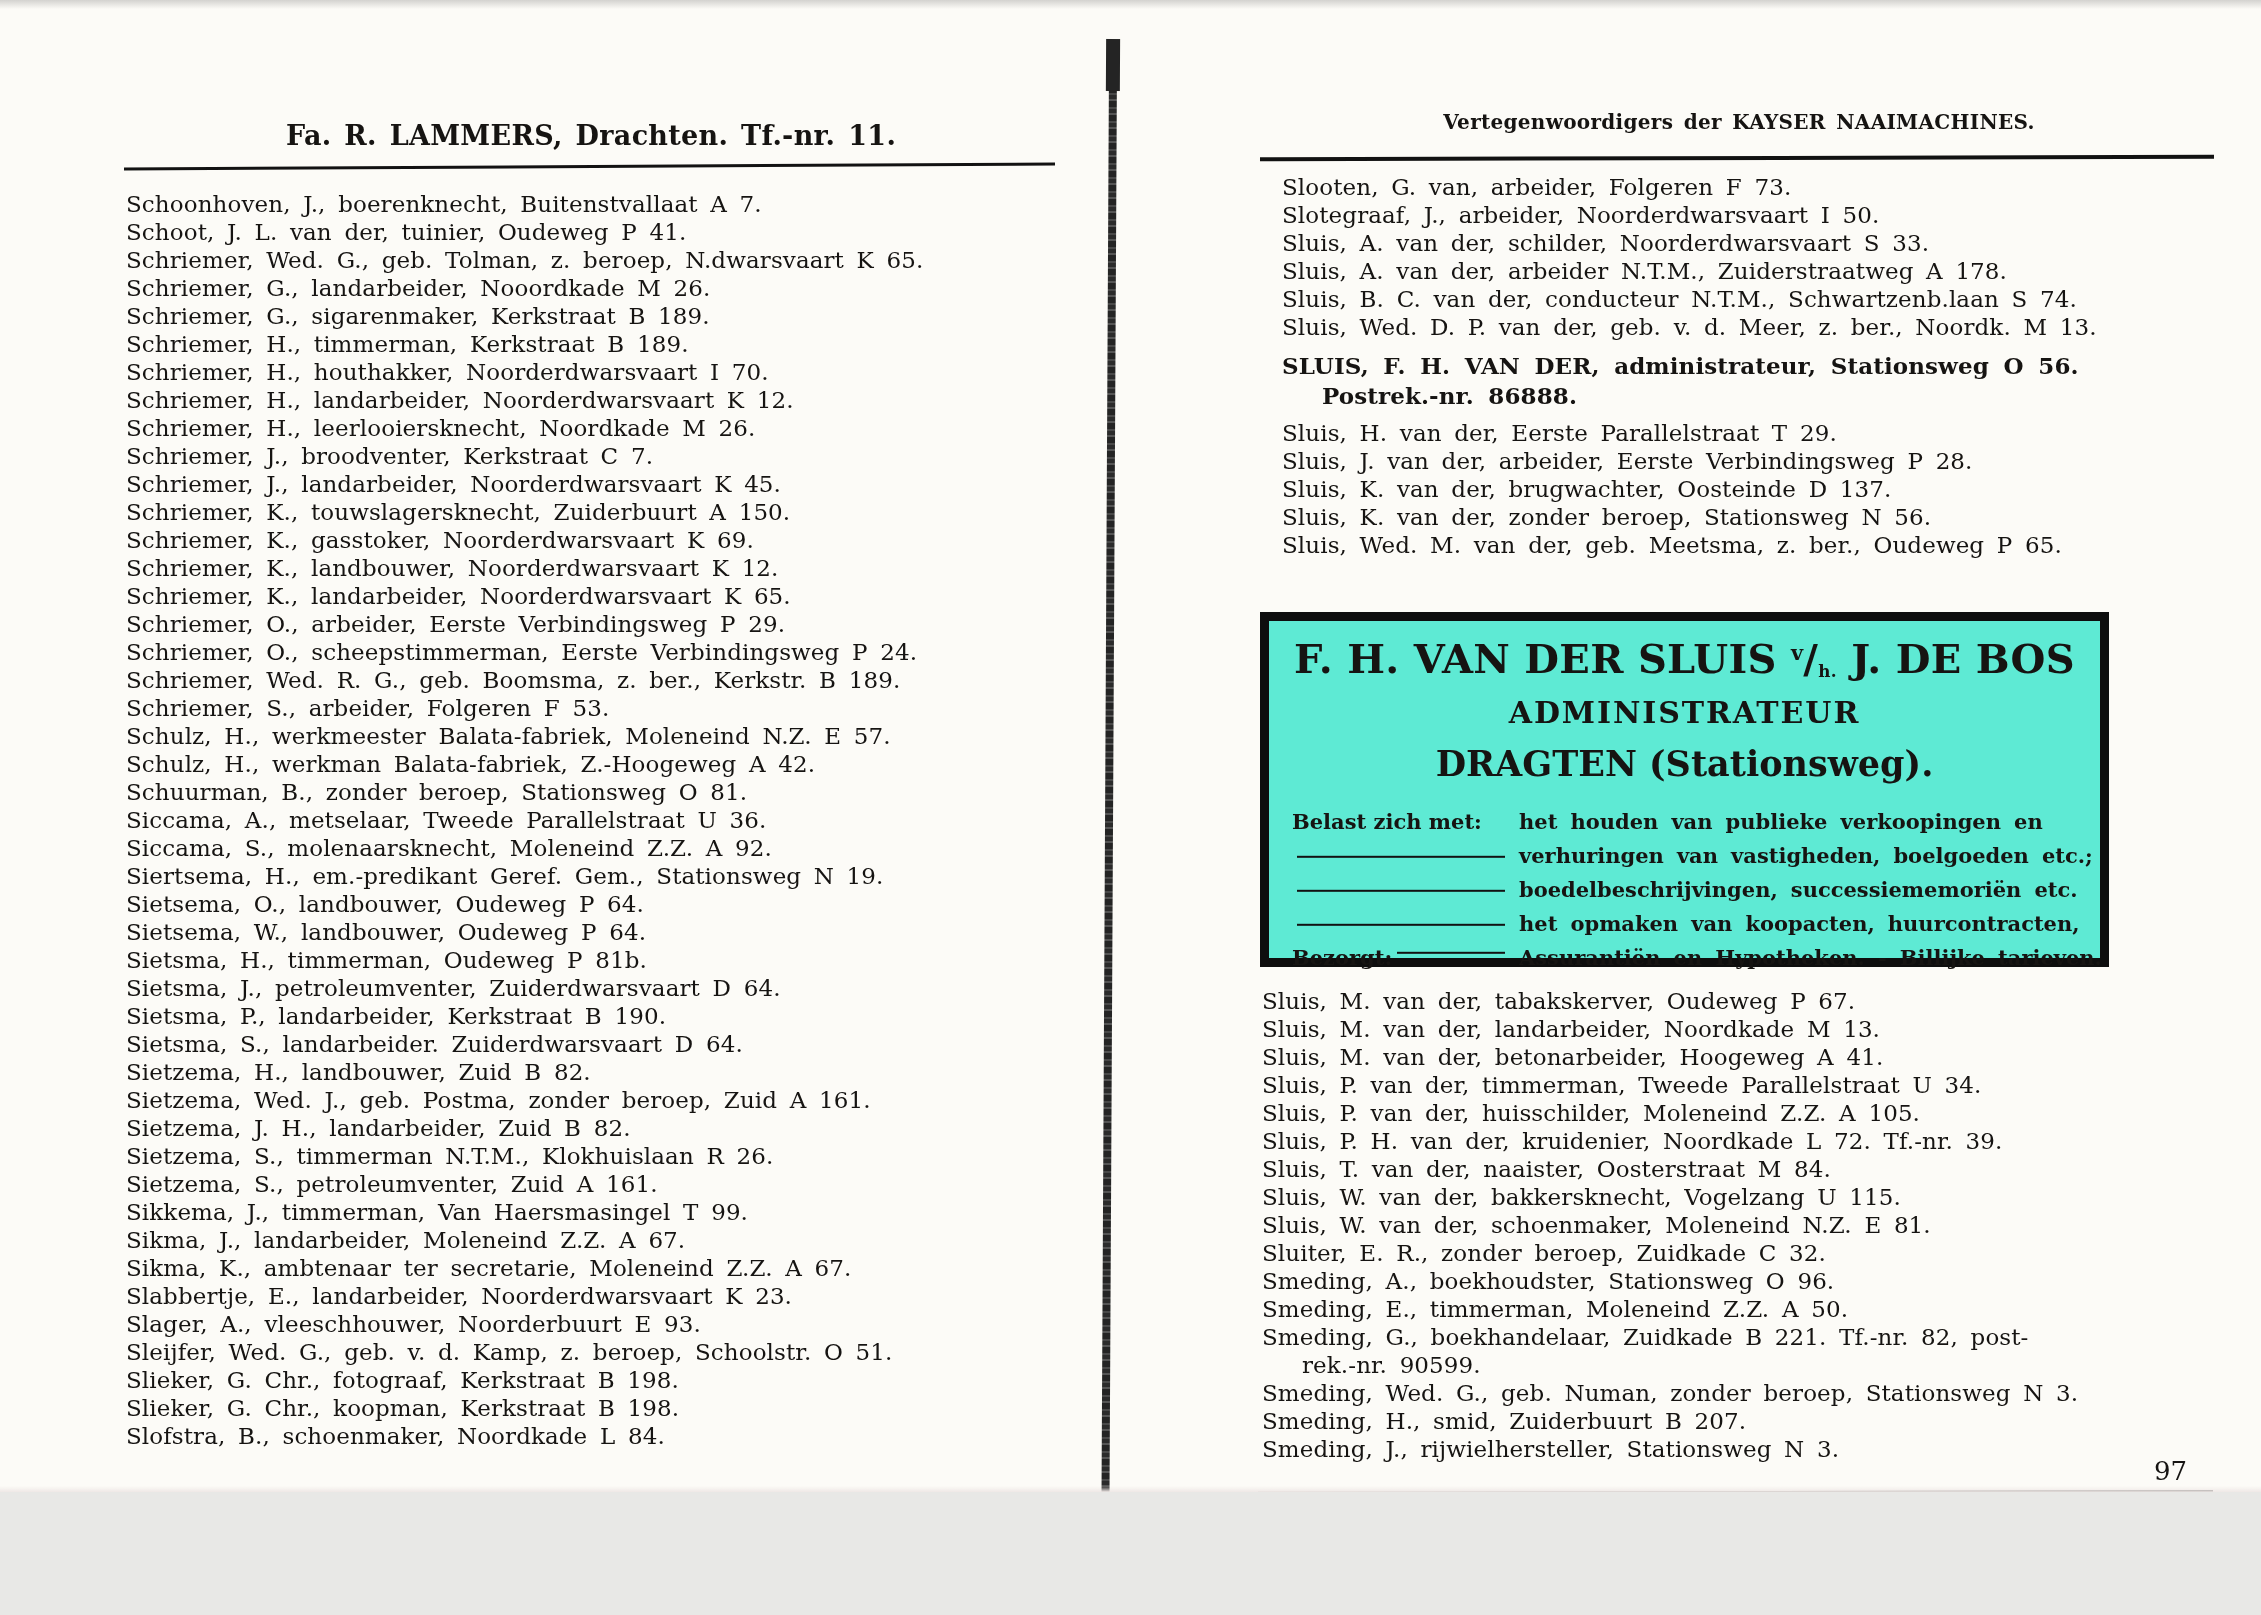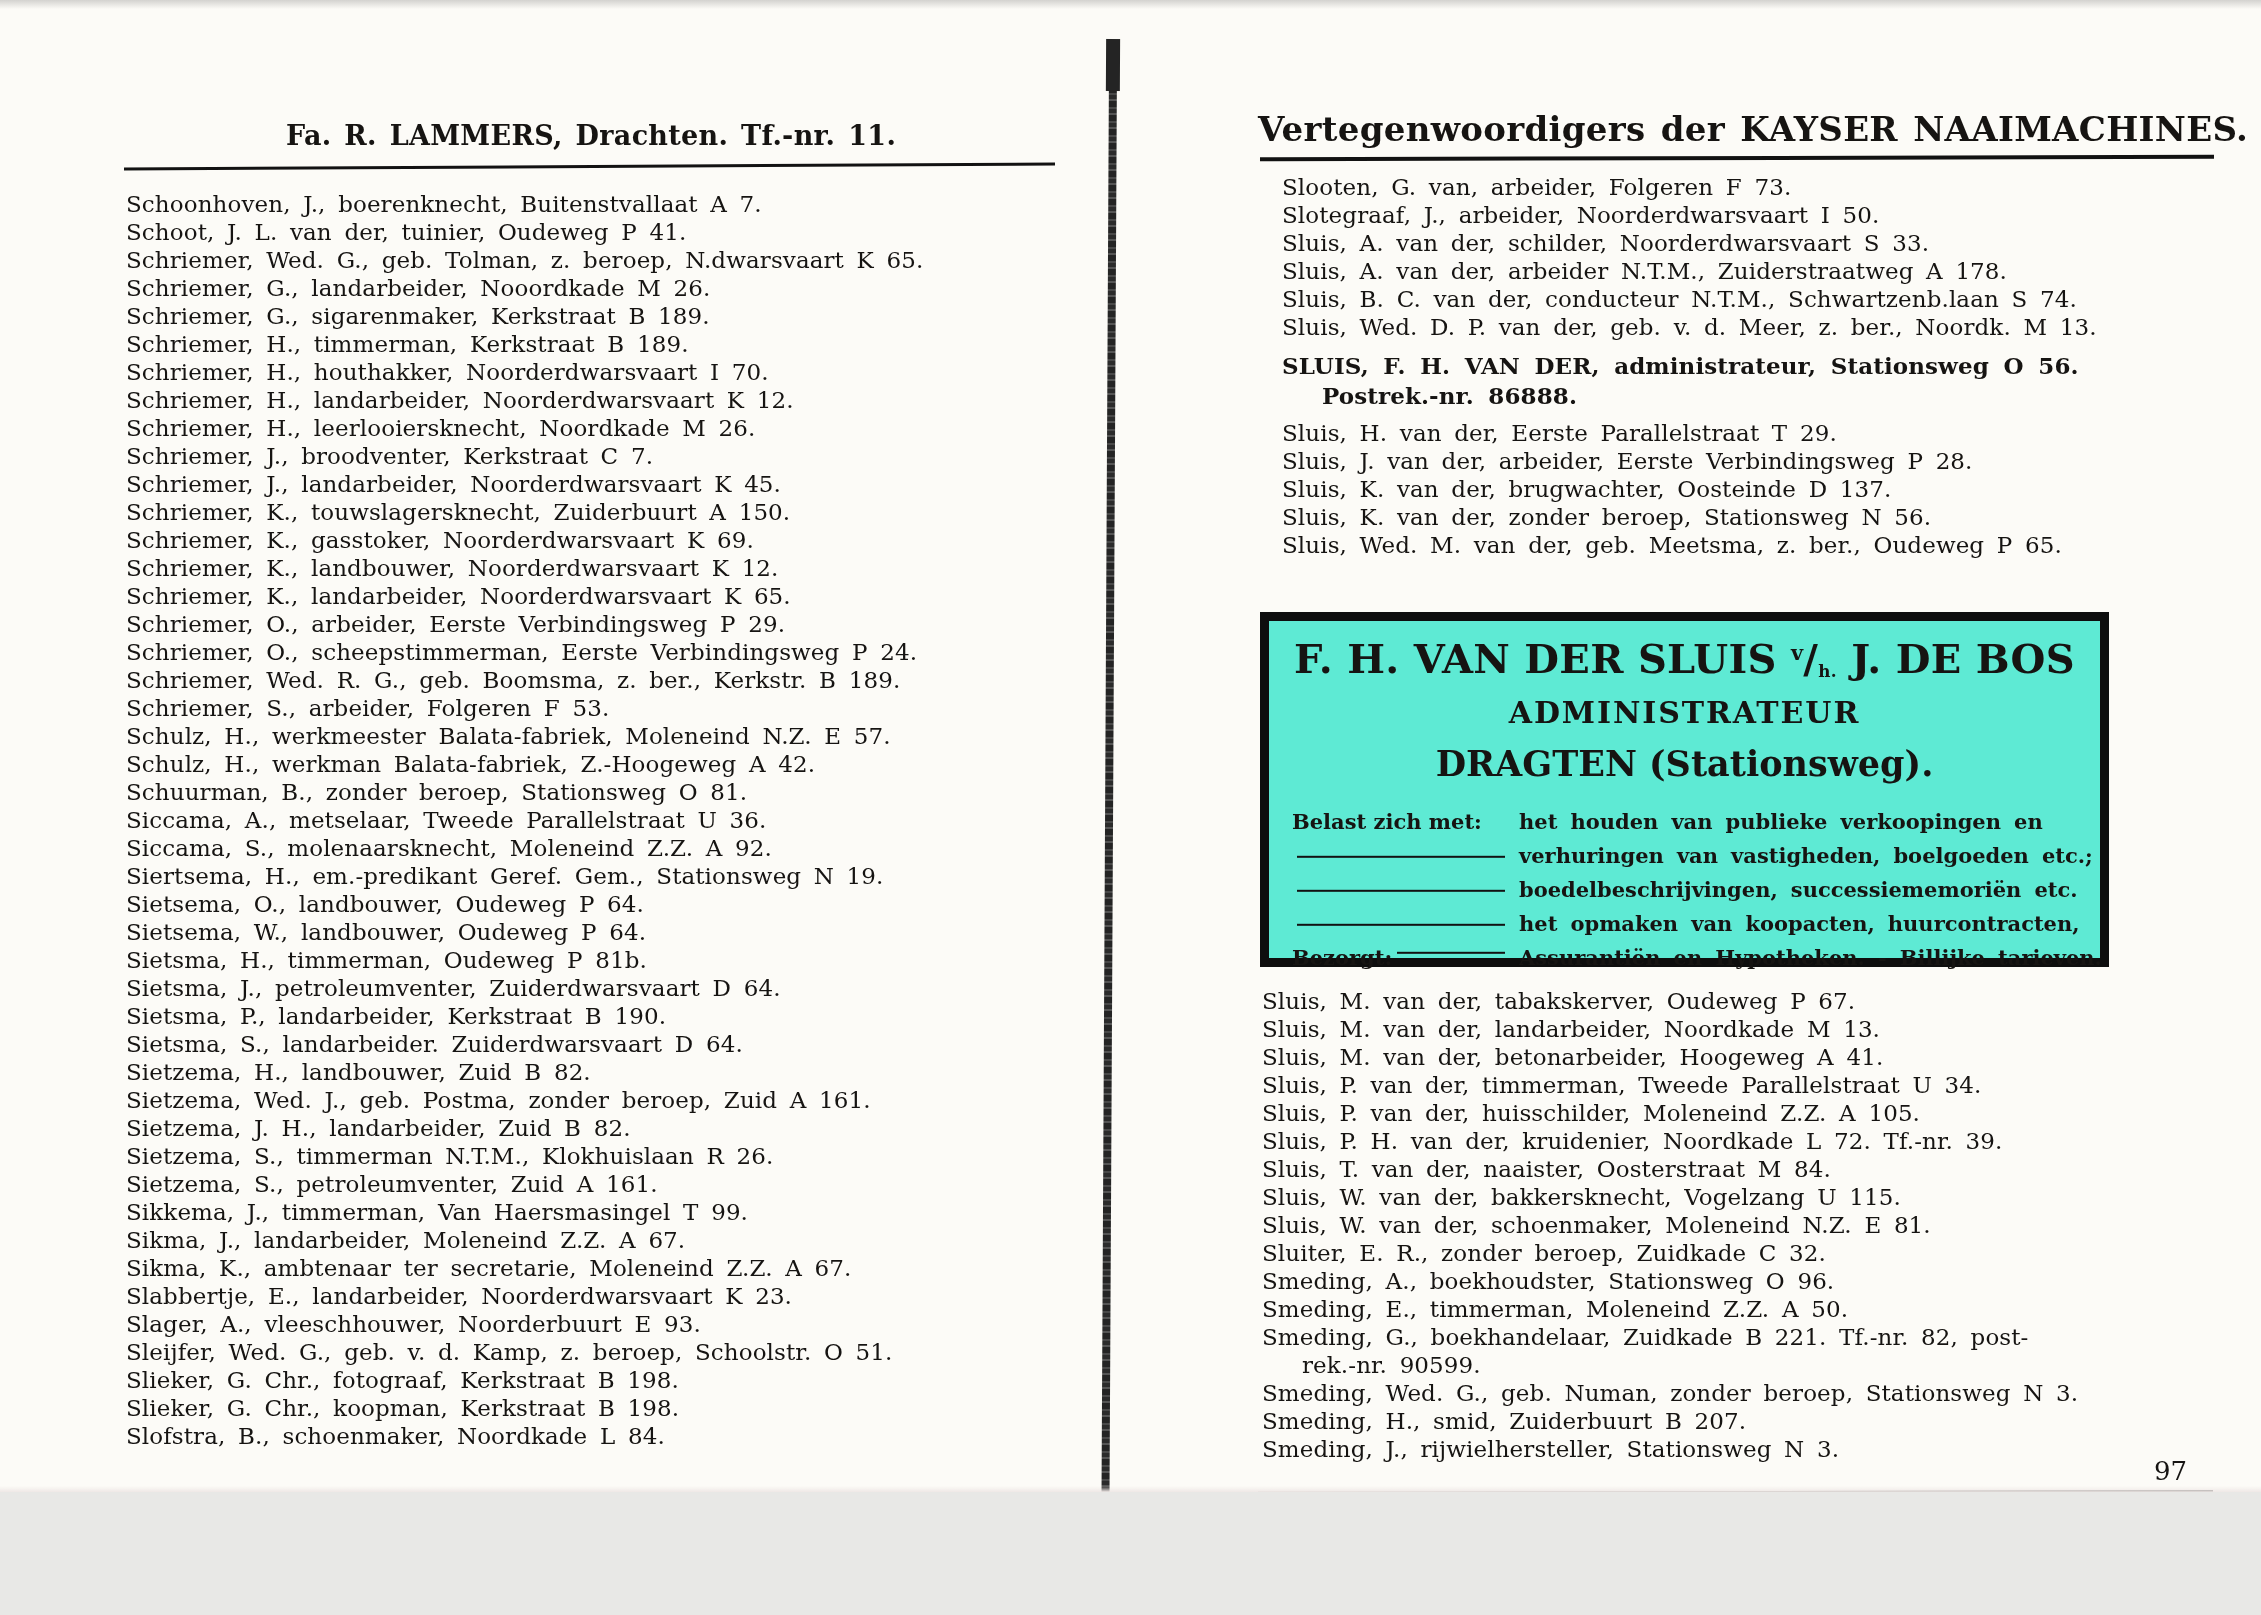--- a/index.html
+++ b/index.html
@@ -210,21 +210,21 @@
           <div class="line">Slofstra, B., schoenmaker, Noordkade L 84.</div>
         </div>
       </div>
 
     <div class="rule" style="left:123px; top:1513px; width:934px; height:3.2px; transform:rotate(-0.35deg);"></div>
     <div class="footer-line" style="left:123px; top:1528px; width:936px;">P. J. VAN LIEROP, Zuiderbuurt, Drachten.  Tf.-nr. 85.</div>
     <div class="pagenum" style="left:130px; top:1564px;">96</div>
   </div>
 
   <div class="page">
-    <div class="hdr" style="left:1258px; top:111px; width:962px; font-size:34px;">Vertegenwoordigers der KAYSER NAAIMACHINES.</div>
+    <div class="hdr" style="left:1258px; top:111px; width:962px; font-size:20px;">Vertegenwoordigers der KAYSER NAAIMACHINES.</div>
     <div class="rule" style="left:1260px; top:156px; width:954px; height:3.9px; transform:rotate(-0.15deg);"></div>
 
     <div class="list" id="right-list-1" style="left:1262px; top:173px; width:987px;margin-left:20px;">
         <div class="entry">
           <div class="line">Slooten, G. van, arbeider, Folgeren F 73.</div>
         </div>
         <div class="entry">
           <div class="line">Slotegraaf, J., arbeider, Noorderdwarsvaart I 50.</div>
         </div>
         <div class="entry">

